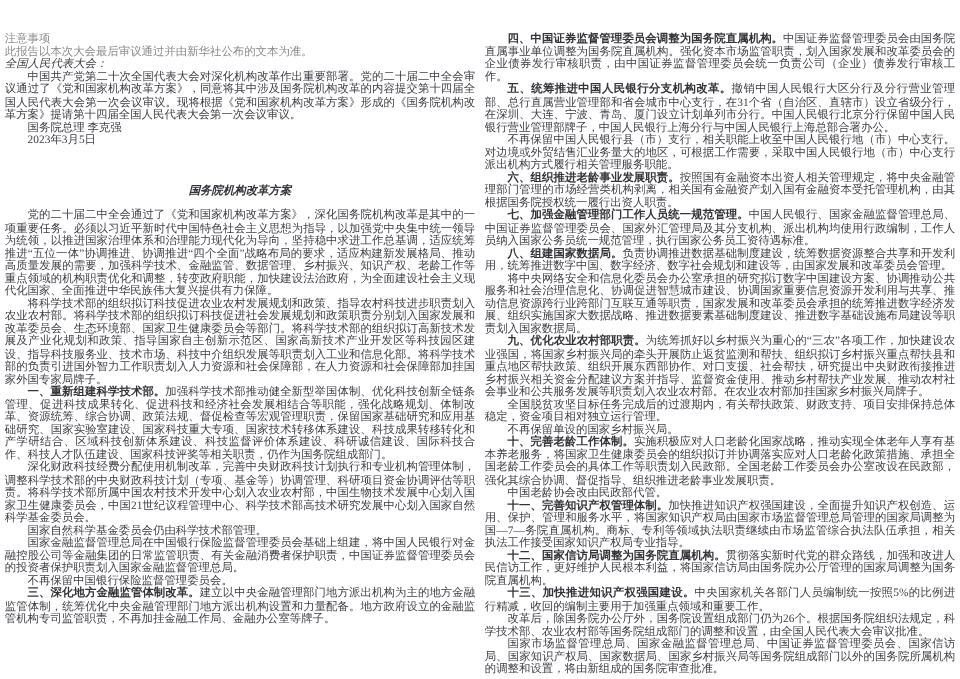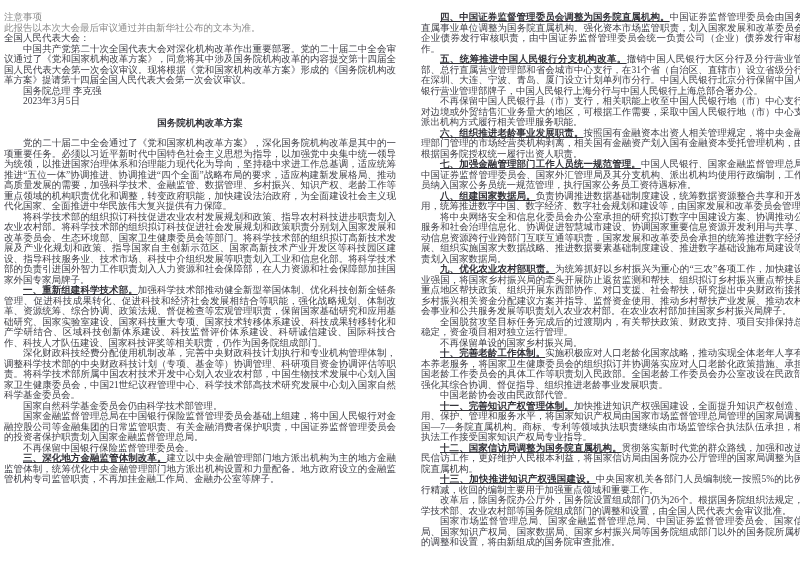--- a/index.html
+++ b/index.html
@@ -7,45 +7,45 @@
     width: 800px;
     height: 566px;
     background: #ffffff;
     overflow: hidden;
     font-family: "Liberation Serif", "DejaVu Serif", serif;
   }
   .page {
     box-sizing: border-box;
     width: 800px;
     height: 566px;
-    padding: 12px 3px 0 4px;
+    padding: 28px 3px 0 4px;
     display: flex;
-    gap: 25px;
+    gap: 8px;
   }
   .col {
     width: 392px;
     flex: 0 0 392px;
     font-size: 9.5px;
     line-height: 10.5px;
     color: #3d3d45;
     text-align: justify;
     letter-spacing: 0;
   }
   p { margin: 0; padding: 0; text-indent: 2em; }
-  .noindent { text-indent: 0; }
+  .noindent { text-indent: 0; font-style: italic; }
   .notice { color: #8a8a8a; text-indent: 0; }
   .center-title {
     text-align: center;
     text-indent: 0;
     font-weight: bold;
     color: #33333a;
   }
   .proposal-title { margin-top: 10px; }
-  .plan-title { margin-top: 11px; margin-bottom: 10px; }
-  .lead { font-weight: bold; color: #33333a; text-decoration: underline; }
+  .plan-title { margin-top: 32px; margin-bottom: 10px; font-style: italic; }
+  .lead { font-weight: bold; color: #33333a; }
 </style>
 </head>
 <body>
 
 <div class="page">
 
   <div class="col">
     <p class="notice">注意事项</p>
     <p class="notice">此报告以本次大会最后审议通过并由新华社公布的文本为准。</p>
 

